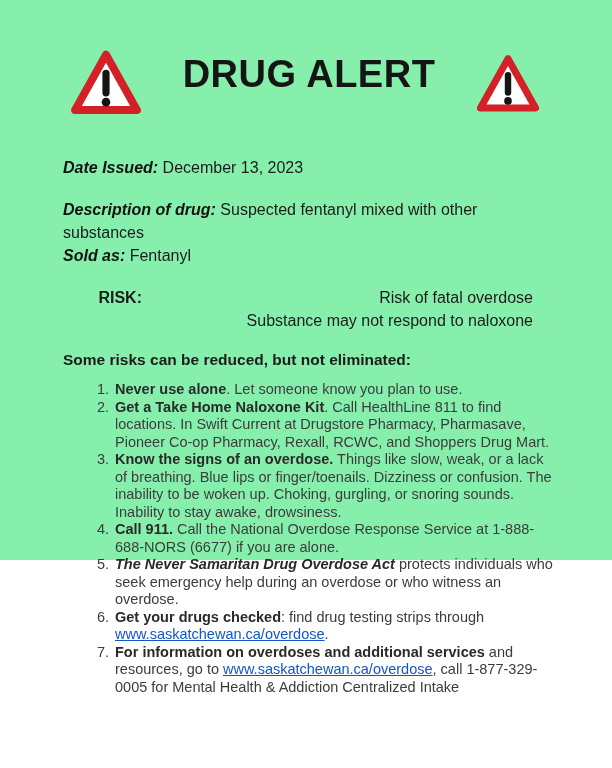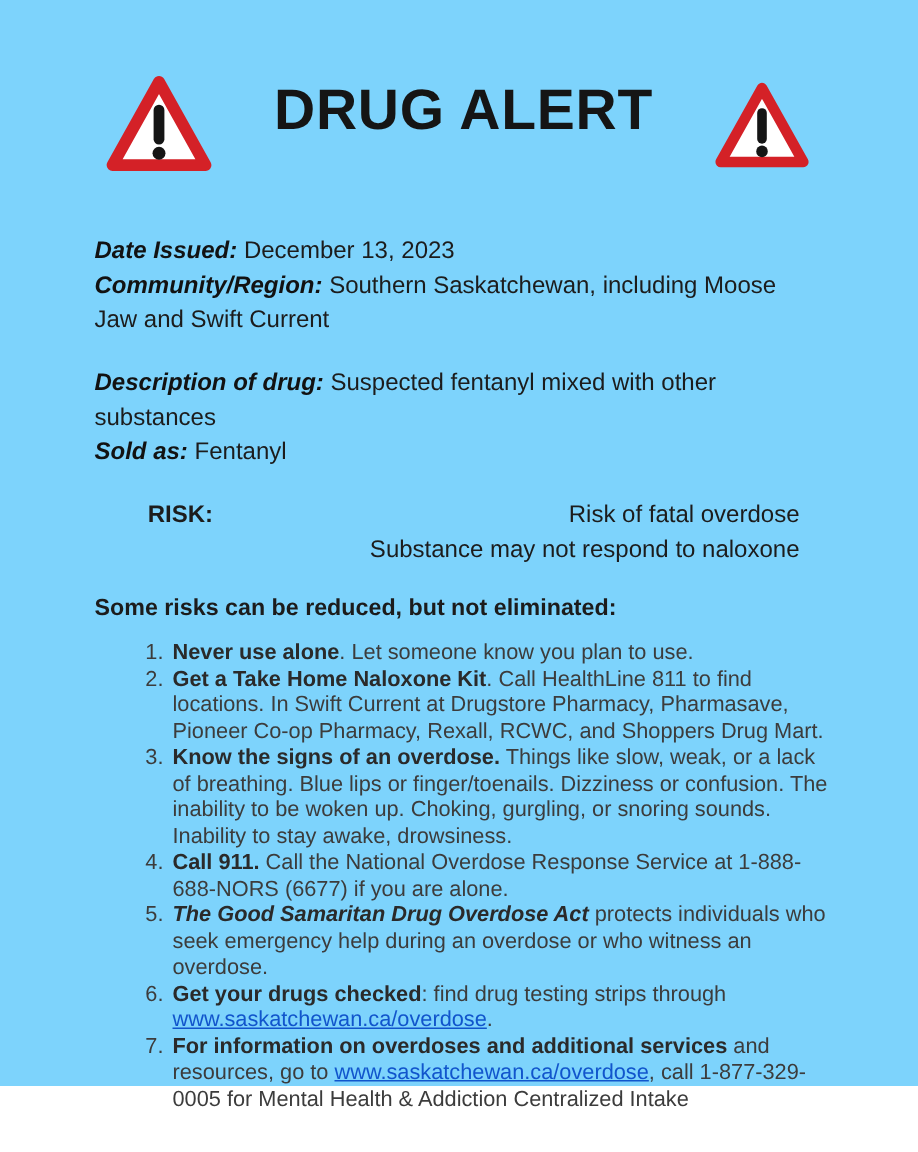--- a/index.html
+++ b/index.html
@@ -4,21 +4,21 @@
 <style>
   * { margin: 0; padding: 0; box-sizing: border-box; }
   html, body { background: #ffffff; }
   body {
     width: 612px;
     height: 768px;
     font-family: "Liberation Sans", sans-serif;
     color: #1c1c1c;
     overflow: hidden;
   }
-  .page { width: 612px; height: 724px; background: #7dd3fc; position: relative; }
+  .page { width: 612px; height: 560px; background: #86efac; position: relative; }
 
   
   .header {
     display: flex;
     align-items: flex-start;
     justify-content: space-between;
     padding: 48px 72px 0 70px;
     height: 140px;
   }
   .tri { flex: 0 0 auto; }
@@ -85,21 +85,20 @@
         <line x1="50" y1="35" x2="50" y2="62" stroke="#151515" stroke-width="10" stroke-linecap="round"></line>
         <circle cx="50" cy="75" r="6" fill="#151515"></circle>
       </svg>
     </span>
   </div>
 
   <div class="content">
 
     <p class="block">
       <span><b>Date Issued:</b><span> December 13, 2023</span></span><br>
-      <span><b>Community/Region:</b><span> Southern Saskatchewan, including Moose Jaw and Swift Current</span></span>
     </p>
 
     <p class="block gap19">
       <span><b>Description of drug:</b><span> Suspected fentanyl mixed with other substances</span></span><br>
       <span><b>Sold as:</b><span> Fentanyl</span></span>
     </p>
 
     <div class="risk-row gap19">
       <span class="risk-label">RISK:</span>
       <span class="risk-lines">
@@ -108,19 +107,19 @@
       </span>
     </div>
 
     <p class="list-heading gap16">Some risks can be reduced, but not eliminated:</p>
 
     <ol class="precautions">
       <li><b>Never use alone</b><span>. Let someone know you plan to use.</span></li>
       <li><b>Get a Take Home Naloxone Kit</b><span>. Call HealthLine 811 to find locations. In Swift Current at Drugstore Pharmacy, Pharmasave, Pioneer Co-op Pharmacy, Rexall, RCWC, and Shoppers Drug Mart.</span></li>
       <li><b>Know the signs of an overdose.</b><span> Things like slow, weak, or a lack of breathing. Blue lips or finger/toenails. Dizziness or confusion. The inability to be woken up. Choking, gurgling, or snoring sounds. Inability to stay awake, drowsiness.</span></li>
       <li><b>Call 911.</b><span> Call the National Overdose Response Service at 1-888-688-NORS (6677) if you are alone.</span></li>
-      <li><span class="bi">The Good Samaritan Drug Overdose Act</span><span> protects individuals who seek emergency help during an overdose or who witness an overdose.</span></li>
+      <li><span class="bi">The Never Samaritan Drug Overdose Act</span><span> protects individuals who seek emergency help during an overdose or who witness an overdose.</span></li>
       <li><b>Get your drugs checked</b><span>: find drug testing strips through </span><a class="doc-link">www.saskatchewan.ca/overdose</a><span>.</span></li>
       <li><b>For information on overdoses and additional services</b><span> and resources, go to </span><a class="doc-link">www.saskatchewan.ca/overdose</a><span>, call 1-877-329-0005 for Mental Health &amp; Addiction Centralized Intake</span></li>
     </ol>
 
   </div>
 </div>
 
 </body></html>

